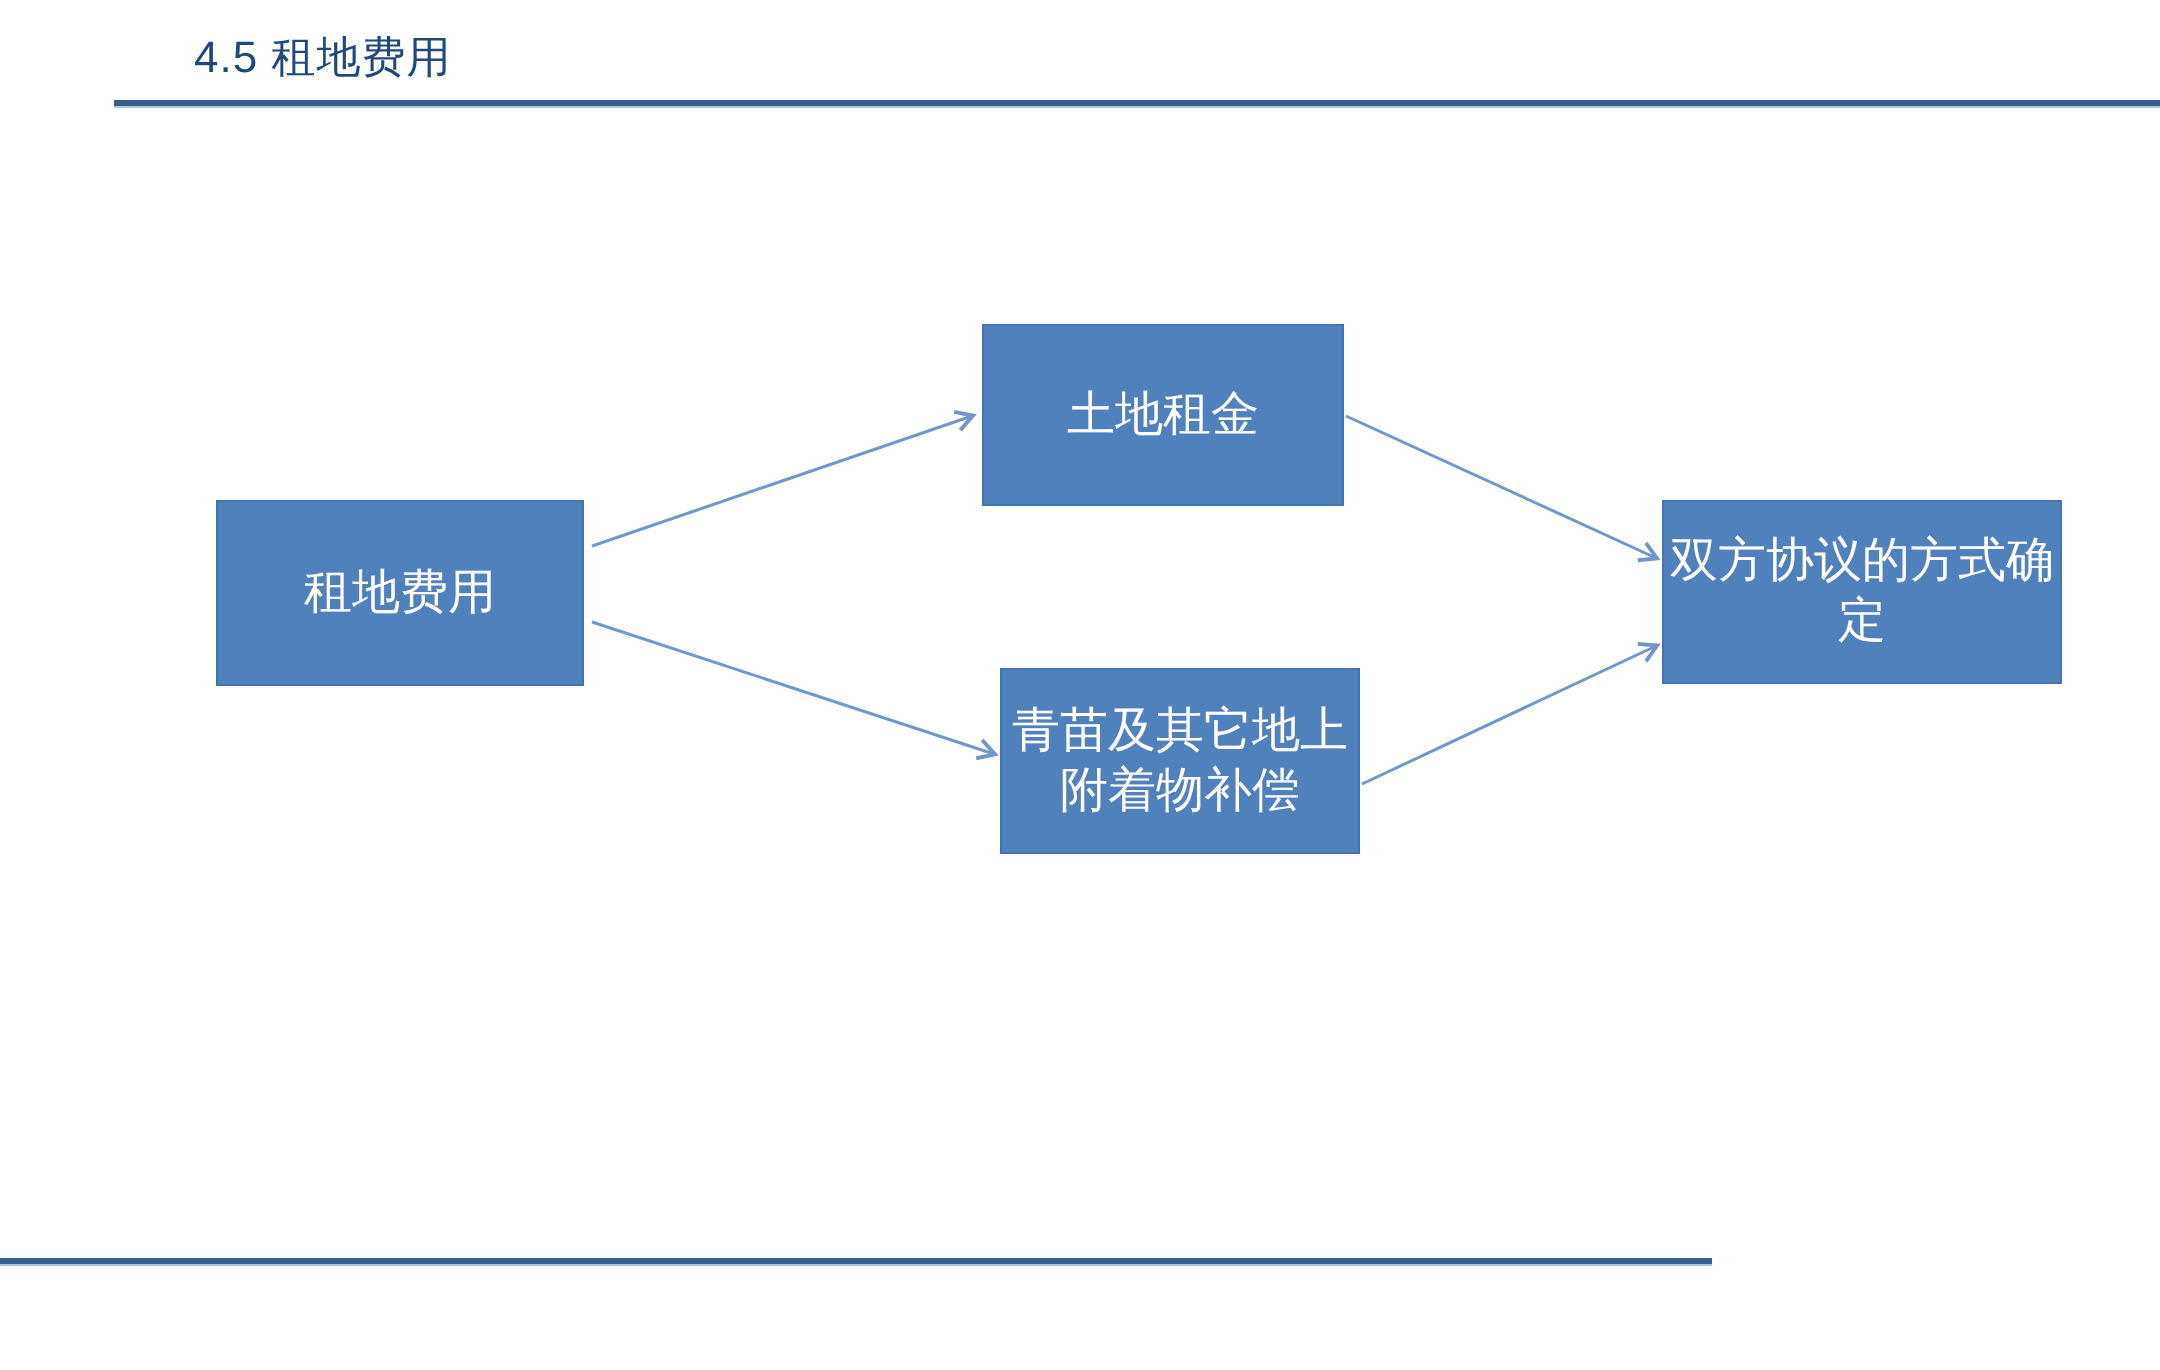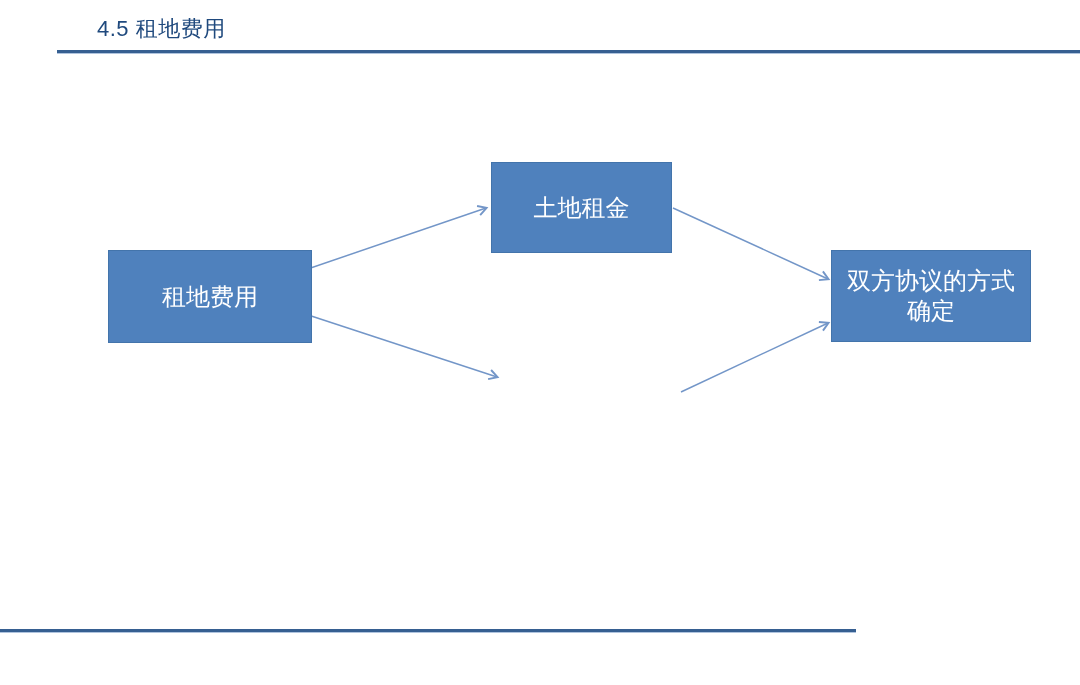--- a/index.html
+++ b/index.html
@@ -43,23 +43,23 @@
   .arrowhead-path{stroke:var(--connector);stroke-width:1.6;fill:none;}
   .node{
     position:absolute;
     box-sizing:border-box;
     background:var(--node-fill);
     border:1px solid var(--node-border);
     color:var(--node-text);
     display:flex;align-items:center;justify-content:center;
     text-align:center;
     font-size:24px;line-height:30px;
-    padding:12px;
+    padding:0;
   }
-  .node-root{left:108px;top:250px;width:204px;height:93px;text-align:center;}
+  .node-root{left:108px;top:250px;width:184px;height:93px;text-align:center;}
   .node-land-rent{left:491px;top:162px;width:181px;height:91px;}
   .node-crops{left:500px;top:334px;width:180px;height:93px;}
   .node-agreement{left:831px;top:250px;width:200px;height:92px;}
 </style>
 </head>
 <body>
 
 <div class="slide">
 
   <div class="slide-title">4.5 租地费用</div>
@@ -79,20 +79,23 @@
   </svg>
 
   <div class="node node-root">
     <span>租地费用</span>
   </div>
 
   <div class="node node-land-rent">
     <span>土地租金</span>
   </div>
 
+  <div class="node node-crops">
+    <span>青苗及其它地上附着物补偿</span>
+  </div>
 
   <div class="node node-agreement">
     <span>双方协议的方式确定</span>
   </div>
 
   <div class="bottom-rule"></div>
 
 </div>
 
 </body></html>

